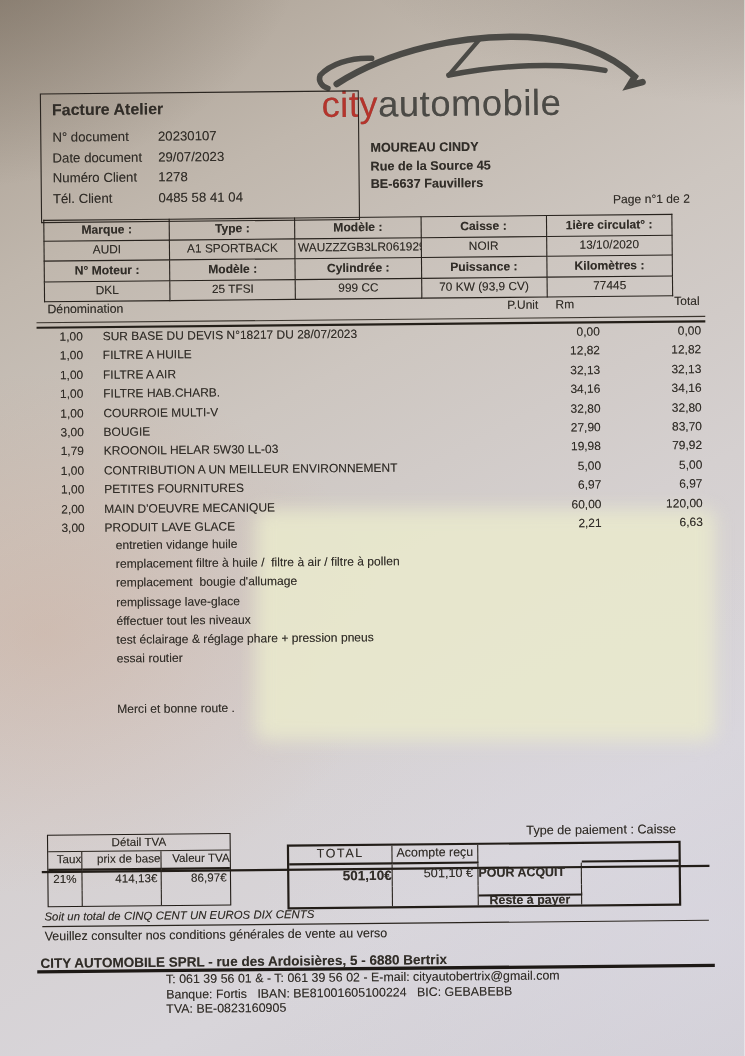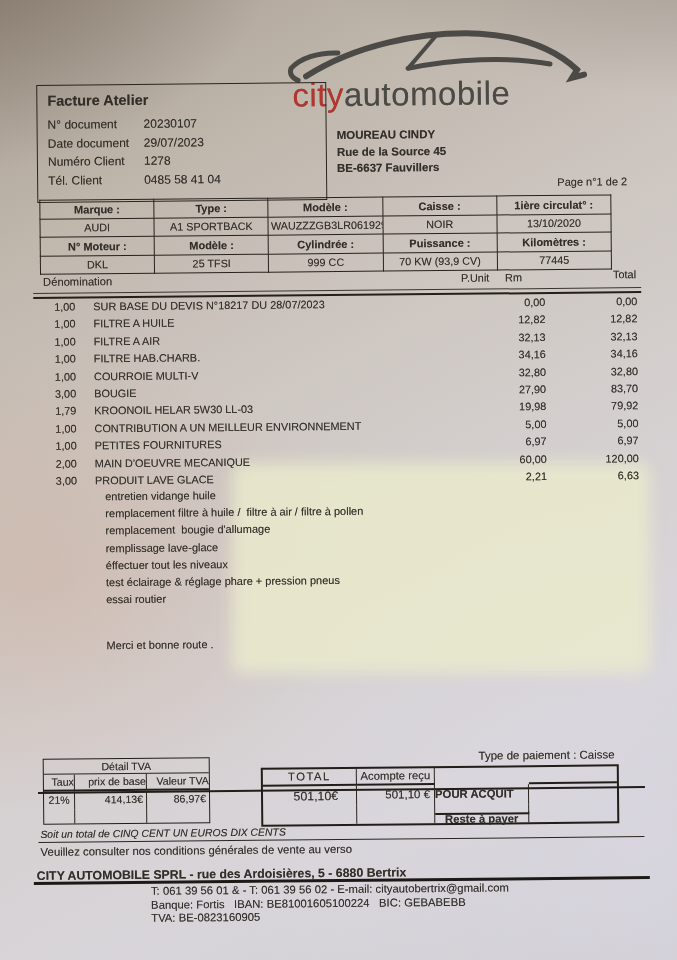--- a/index.html
+++ b/index.html
@@ -91,21 +91,21 @@
   .totals-box{position:absolute;left:258px;top:767px;width:354px;height:55px;
     border:2px solid #221d18;display:grid;
     grid-template-columns:94px 78px 94px 1fr;grid-template-rows:17px 20px 1fr;
     font-size:11.3px;}
   .totals-box .c{border-right:1.5px solid #2a251f;}
   .totals-box .last{border-right:none;}
   .tot-h{text-align:center;border-bottom:2px solid #221d18;padding-top:1px;}
   .tot-h.sp{letter-spacing:1.5px;}
   .tot-h.b{font-weight:bold;margin-top:44px;}
   .tot-v{padding-top:3px;}
-  .tot-v.money{text-align:right;padding-right:18px;font-weight:normal;font-size:12.3px;}
+  .tot-v.money{text-align:right;padding-right:0;font-weight:bold;font-size:12.3px;}
   .tot-v.money2{text-align:right;padding-right:4px;font-size:11.5px;}
   .tot-v.acquit{text-align:left;font-weight:bold;}
 
   .amount-words{position:absolute;left:37px;top:826px;font-size:10.4px;font-style:italic;}
   .rule-words{position:absolute;left:35px;top:838.5px;width:606px;height:1.7px;background:#2a251f;}
   .conditions{position:absolute;left:37px;top:843px;font-size:11.4px;}
 
   .company{position:absolute;left:33px;top:866px;font-size:12.3px;font-weight:bold;}
   .rule-company{position:absolute;left:30px;top:879px;width:616px;height:2.5px;background:#1d1916;}
   .f-line{position:absolute;left:147px;font-size:11.3px;}

